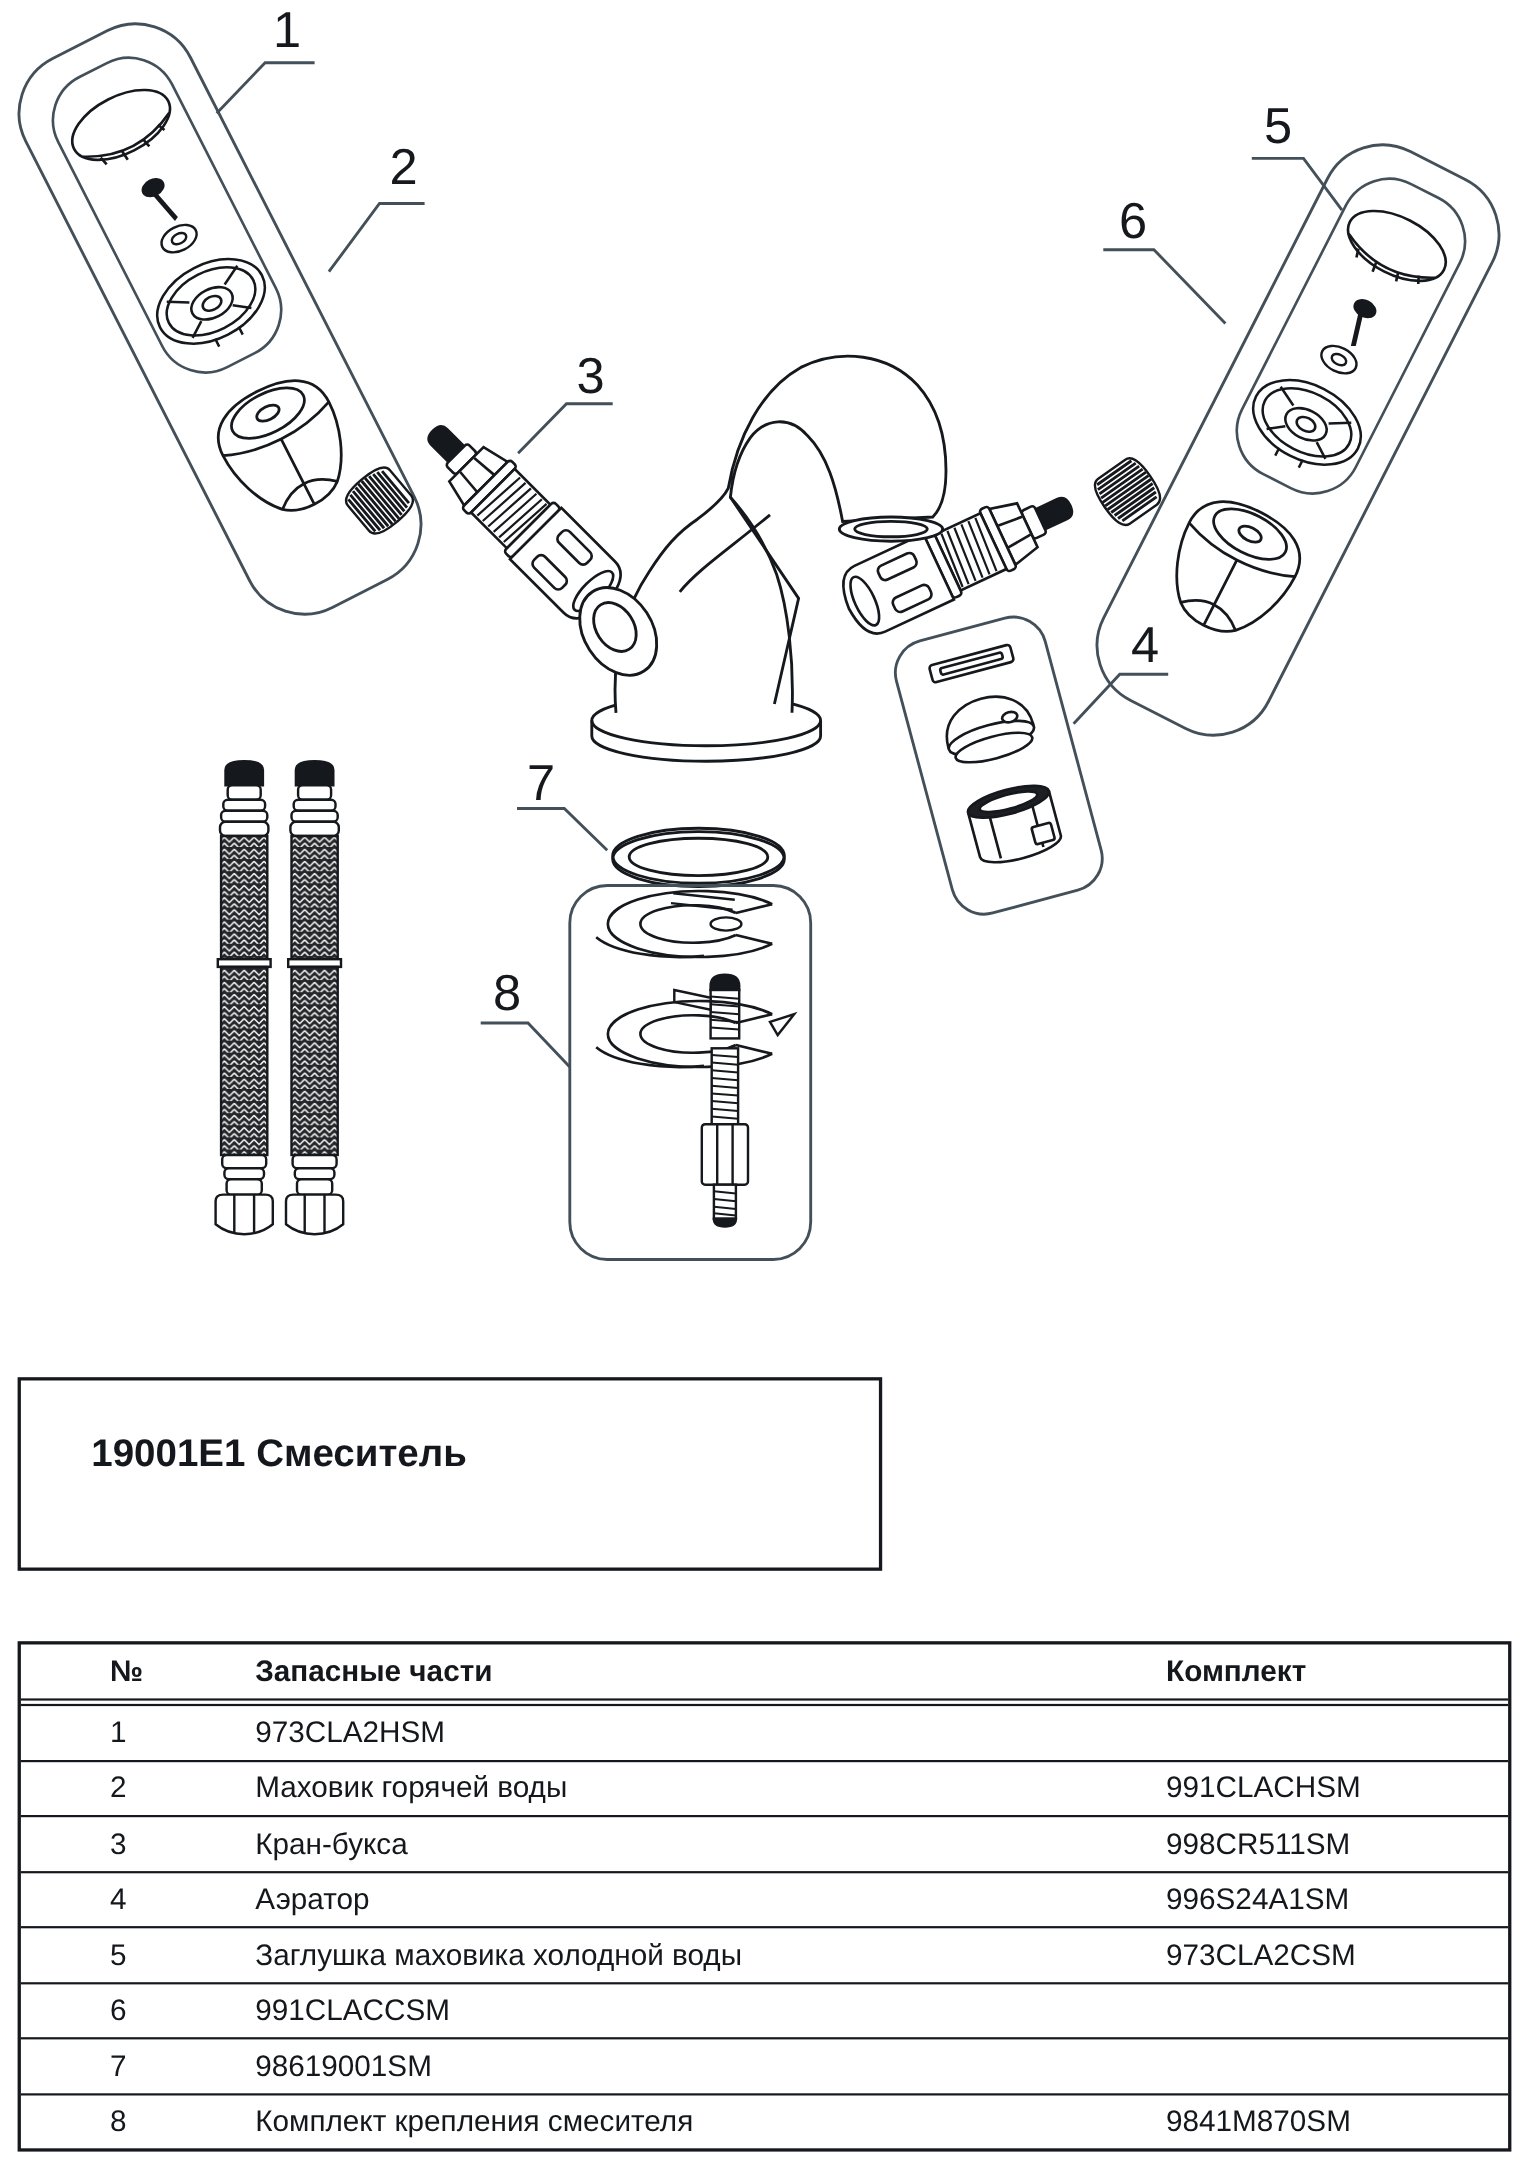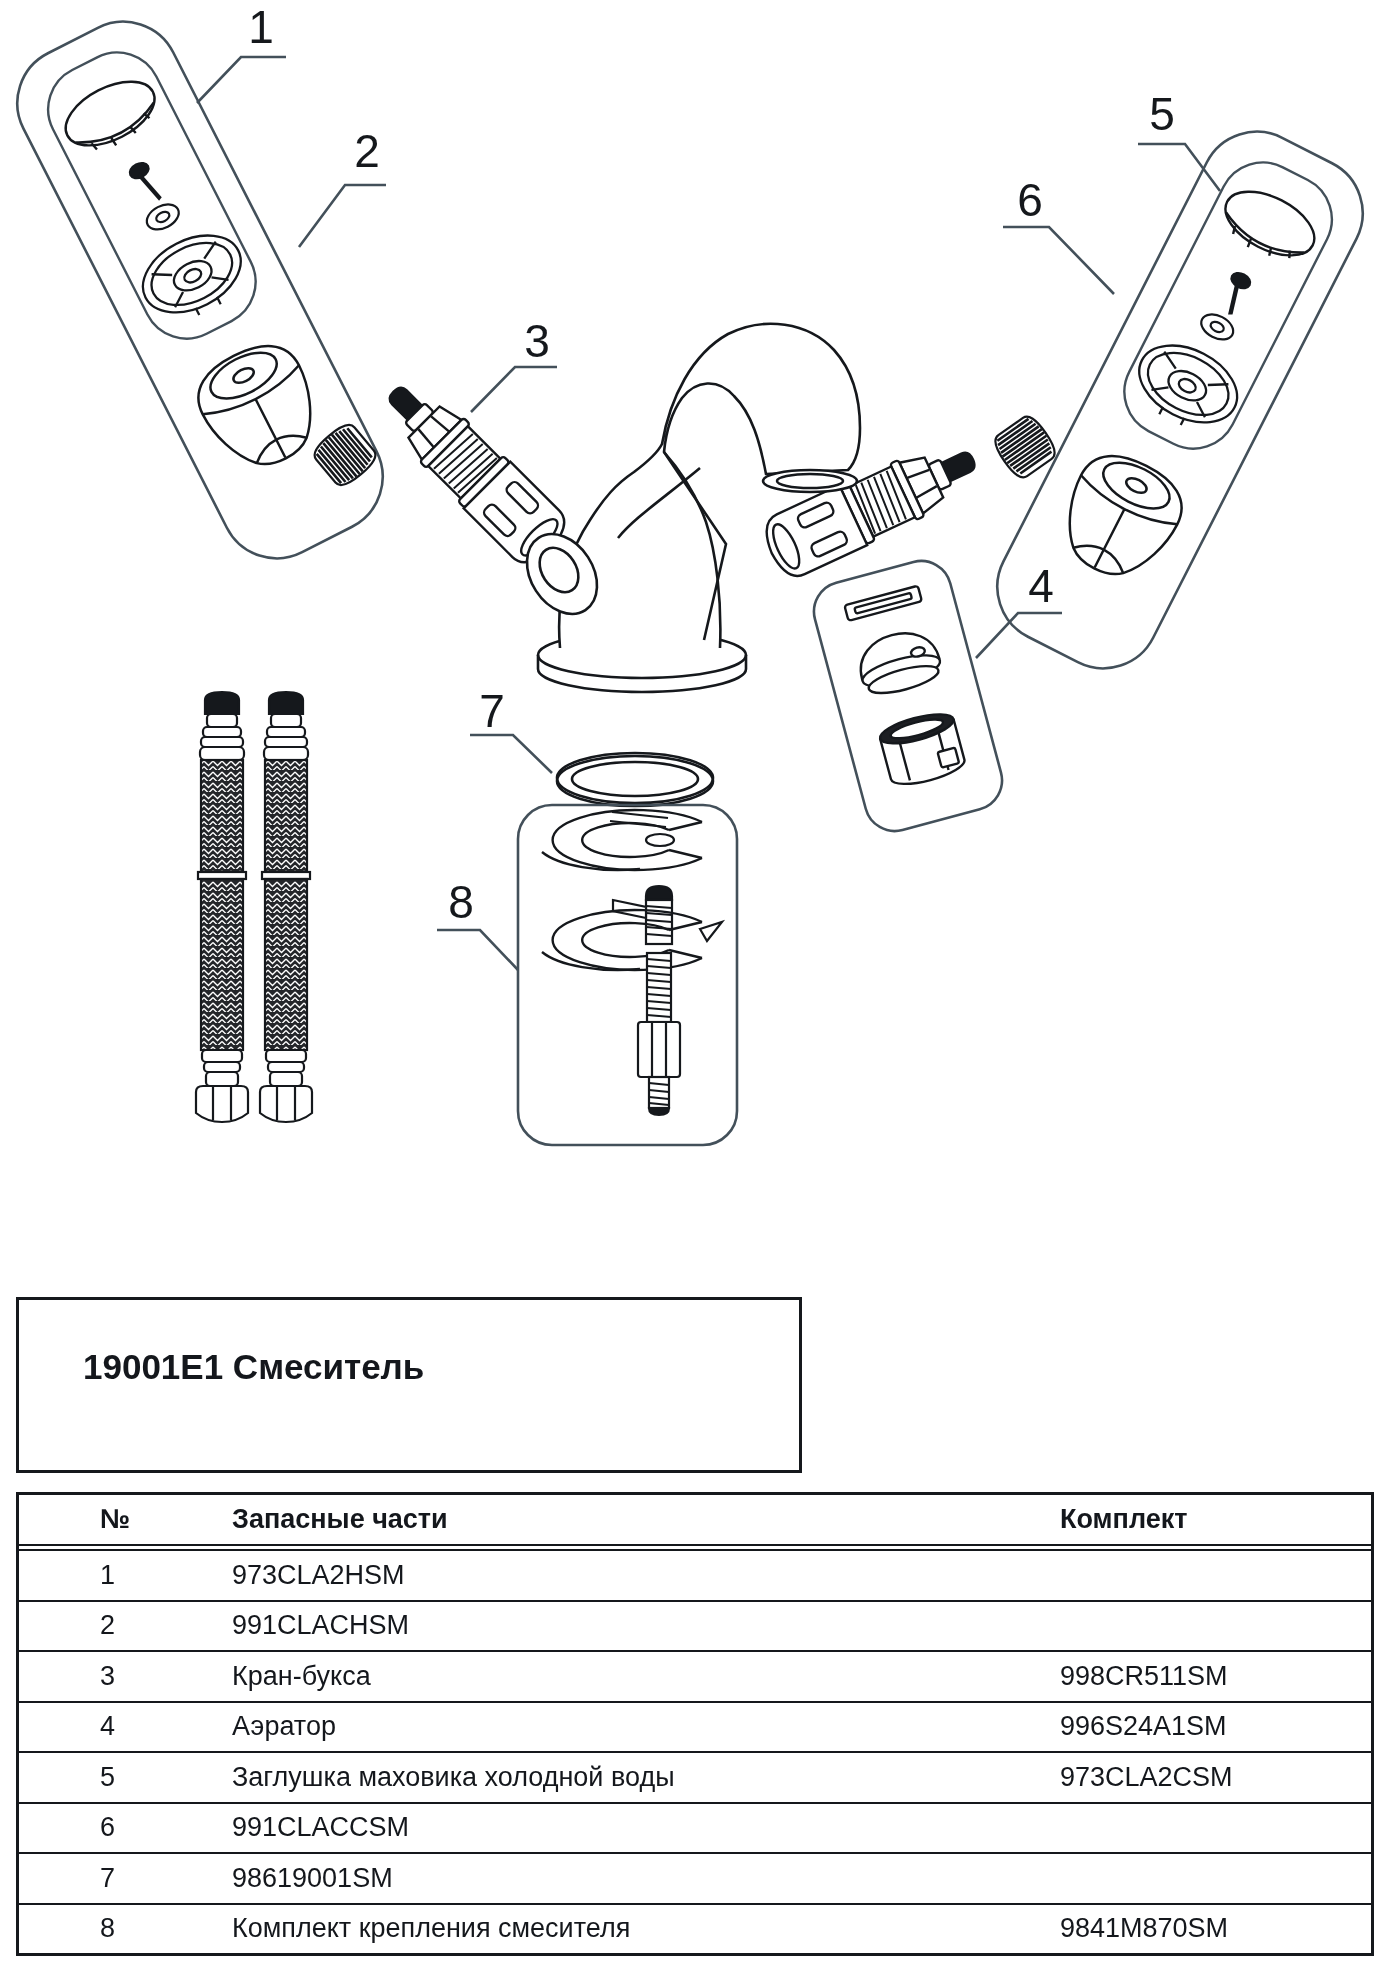--- a/index.html
+++ b/index.html
@@ -1,20 +1,20 @@
 <!DOCTYPE html>
 <html><head>
 <meta charset="utf-8">
 <style>
   html,body{margin:0;padding:0;background:#ffffff;}
   body{width:1389px;height:1961px;position:relative;font-family:"Liberation Sans",sans-serif;overflow:hidden;}
   #diagram{position:absolute;left:0;top:0;width:1389px;height:1300px;}
   .callout{font-family:"Liberation Sans",sans-serif;font-size:46px;fill:#15181c;}
   
-  #infobox{position:absolute;left:16px;top:1297px;width:786px;height:176px;border:3px solid #15181c;box-sizing:border-box;}
+  #infobox{position:absolute;left:16px;top:1252px;width:786px;height:176px;border:3px solid #15181c;box-sizing:border-box;}
   #infobox .title{margin:40px 0 0 64px;font-size:35px;font-weight:700;color:#14171c;line-height:53px;white-space:pre;}
   #partstable{position:absolute;left:16px;top:1492px;width:1358px;height:464px;border:3px solid #15181c;box-sizing:border-box;display:flex;flex-direction:column;}
   .thead{height:49px;display:flex;align-items:center;font-weight:700;font-size:27px;color:#14171c;border-bottom:2px solid #15181c;flex:0 0 auto;}
   .tbody{flex:1 1 auto;display:flex;flex-direction:column;margin-top:3px;border-top:2px solid #15181c;}
   .trow{flex:1 1 0;display:flex;align-items:center;font-size:27px;color:#14171c;}
   .trow + .trow{border-top:2.5px solid #15181c;}
   .c-num{width:132px;padding-left:81px;box-sizing:content-box;flex:0 0 auto;}
   .c-part{flex:1 1 auto;}
   .c-art{width:311px;flex:0 0 auto;}
   .thead .c-num{padding-left:81px;}
@@ -247,20 +247,21 @@
     <div class="c-part">Запасные части</div>
     <div class="c-art">Комплект</div>
   </div>
   <div class="tbody">
     <div class="trow">
       <div class="c-num">1</div>
       <div class="c-art">973CLA2HSM</div>
     </div>
     <div class="trow">
       <div class="c-num">2</div>
+      <div class="c-part">Маховик горячей воды</div>
       <div class="c-art">991CLACHSM</div>
     </div>
     <div class="trow">
       <div class="c-num">3</div>
       <div class="c-part">Кран-букса</div>
       <div class="c-art">998CR511SM</div>
     </div>
     <div class="trow">
       <div class="c-num">4</div>
       <div class="c-part">Аэратор</div>

